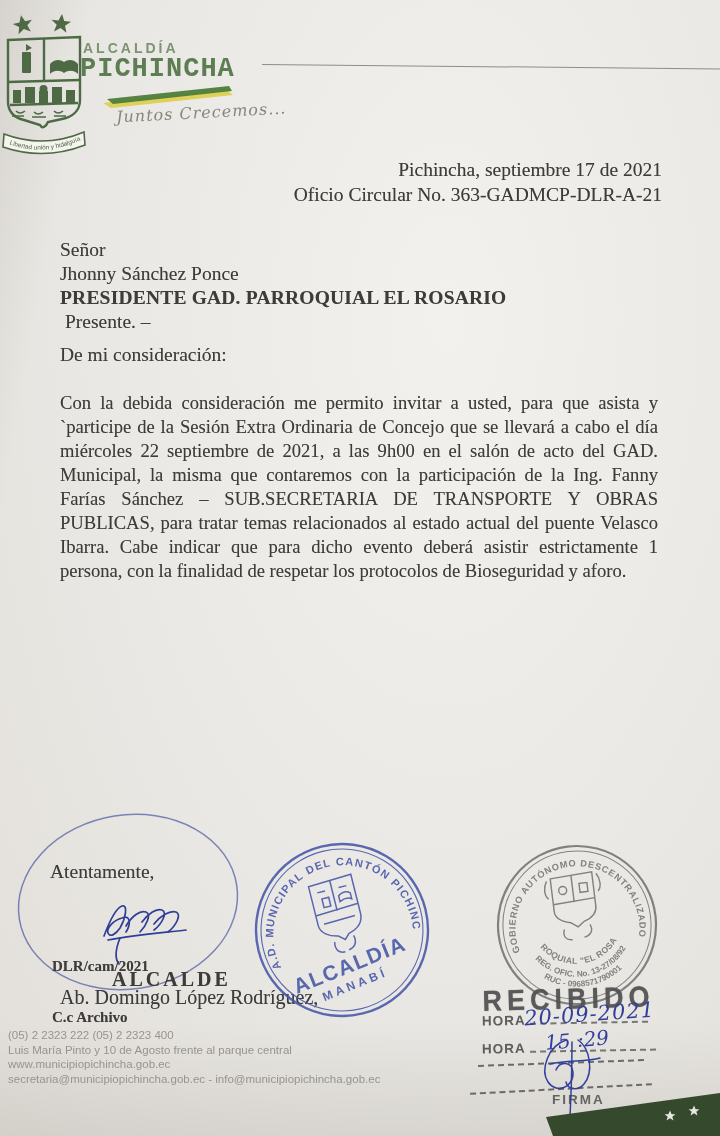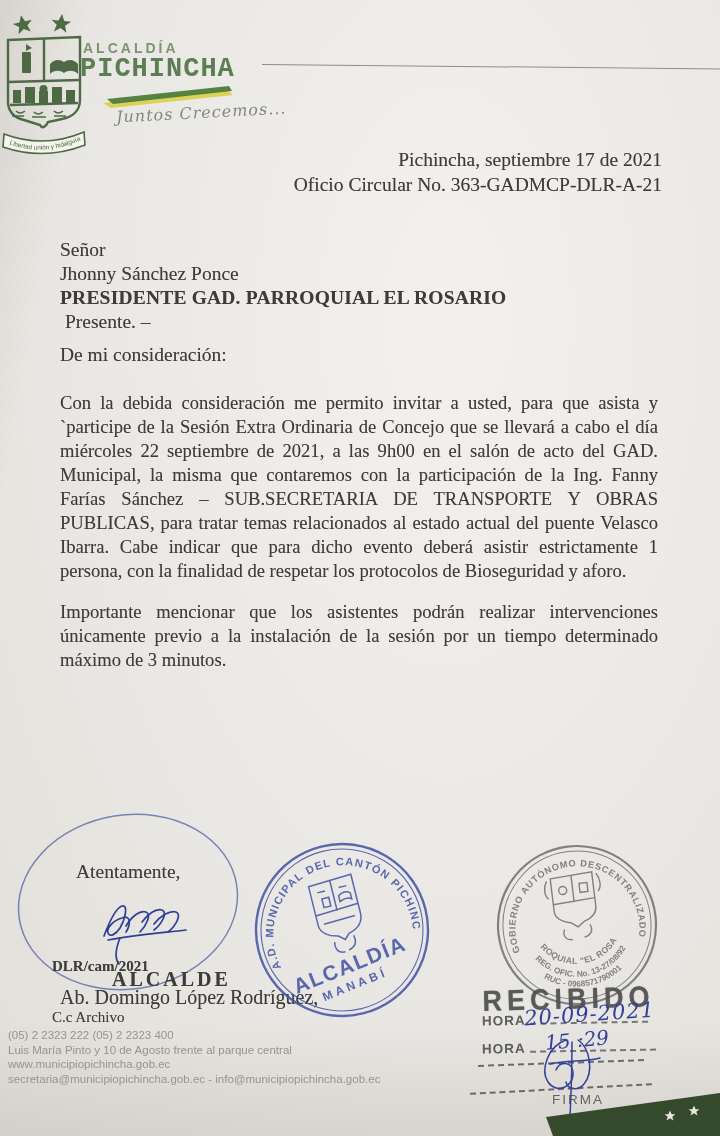--- a/index.html
+++ b/index.html
@@ -21,51 +21,51 @@
   .brand-top { left:83px; top:40px; font-family:"Liberation Sans",sans-serif;
     font-size:14px; letter-spacing:3px; color:#7d9471; font-weight:600; }
   .brand-name { left:80px; top:54px; font-family:Liberation Mono, monospace;
     font-size:27px; font-weight:bold; letter-spacing:1px; color:#5d7d53; }
   .header-rule { left:262px; top:64px; width:458px; border-top:1.6px solid #8d8d89;
     transform:rotate(0.55deg); transform-origin:left center; }
   .slogan { left:116px; top:103px; font-family:"DejaVu Serif",serif; font-style:italic;
     font-size:16px; color:#84887a; transform:rotate(-3deg); letter-spacing:1px; }
 
   
-  .head-block { left:268px; top:147px; width:394px; text-align:right;
+  .head-block { left:268px; top:157px; width:394px; text-align:right;
     font-size:19.5px; line-height:25px; color:#3d3c3a;
     text-shadow:0 0 .5px rgba(70,70,70,.45); }
 
   
   .letter { color:#3d3c3a; text-shadow:0 0 .5px rgba(70,70,70,.4); }
   .recipient { left:60px; top:238px; font-size:19.5px; line-height:24px; }
   .recipient .bold { font-weight:bold; letter-spacing:.2px; }
   .greeting { left:60px; top:344px; font-size:19.5px; }
   .body-text { left:60px; top:391px; width:598px; font-size:18.6px; line-height:24px;
     text-align:justify; }
   .body-text p { margin-bottom:17px; }
 
   
-  .farewell { left:76px; top:861px; font-size:19.5px; }
+  .farewell { left:50px; top:861px; font-size:19.5px; }
   .signer-name { left:60px; top:946px; font-size:20px;margin-top:40px; }
   .signer-role { left:112px; top:968px; font-size:20px; font-weight:bold; letter-spacing:3px; }
   .doc-ref { left:52px; top:958px; font-size:15px; font-weight:bold; }
-  .cc-line  { left:52px; top:1009px; font-size:15px; font-weight:normal; }
+  .cc-line  { left:52px; top:1009px; font-size:15px; font-weight:bold; }
 
   
   .stamp-ink { color:#4f4f4f; font-family:"Liberation Sans",sans-serif; }
   .recibido-title { left:482px; top:985px; font-size:27px; font-weight:bold;
     letter-spacing:5px; transform:rotate(-1.5deg) scaleY(1.08); transform-origin:left top;
     text-shadow:0 0 1px rgba(80,80,80,.7); opacity:.92; }
   .rec-row { font-size:13.5px; font-weight:bold; letter-spacing:1px; opacity:.9; }
   .rec-dash { border-bottom:2.2px dashed #565656; opacity:.85; }
   .pen { font-family:"DejaVu Serif",serif; font-style:italic; color:#32409b; }
   .fecha-val { left:524px; top:1002px; font-size:21px; transform:rotate(-4deg); letter-spacing:1px; }
   .hora-val  { left:545px; top:1028px; font-size:20px; transform:rotate(-5deg); }
-  .firma-label { left:552px; top:1092px; font-size:13.5px; font-weight:normal;
+  .firma-label { left:552px; top:1092px; font-size:13.5px; font-weight:bold;
     letter-spacing:2px; opacity:.85; }
 
   
   .footer { left:8px; top:1028px; font-family:"Liberation Sans",sans-serif;
     font-size:11.5px; line-height:14.5px; color:#97948e; }
 
   svg { overflow:visible; }
 </style>
 </head>
 <body>
@@ -127,21 +127,20 @@
     <div>Señor</div>
     <div>Jhonny Sánchez Ponce</div>
     <div class="bold">PRESIDENTE GAD. PARROQUIAL EL ROSARIO</div>
     <div style="padding-left:5px">Presente. –</div>
   </div>
 
   <div class="abs letter greeting">De mi consideración:</div>
 
   <div class="abs letter body-text">
     <p>Con la debida consideración me permito invitar a usted, para que asista y `participe de la Sesión Extra Ordinaria de Concejo que se llevará a cabo el día miércoles 22 septiembre de 2021, a las 9h00 en el salón de acto del GAD. Municipal, la misma que contaremos con la participación de la Ing. Fanny Farías Sánchez – SUB.SECRETARIA DE TRANSPORTE Y OBRAS PUBLICAS, para tratar temas relacionados al estado actual del puente Velasco Ibarra. Cabe indicar que para dicho evento deberá asistir estrictamente 1 persona, con la finalidad de respetar los protocolos de Bioseguridad y aforo.</p>
-    <p>Importante mencionar que los asistentes podrán realizar intervenciones únicamente previo a la instalación de la sesión por un tiempo determinado máximo de 3 minutos.</p>
   </div>
 
   <div class="abs letter farewell">Atentamente,</div>
 
   <svg class="abs" style="left:12px; top:806px; width:250px; height:200px;" viewBox="0 0 250 200">
     <ellipse cx="116" cy="96" rx="110" ry="87" transform="rotate(-9 116 96)" fill="none" stroke="#2f3f96" stroke-opacity=".6" stroke-width="1.5"></ellipse>
   </svg>
 
   <svg class="abs" style="left:96px; top:888px; width:100px; height:78px;" viewBox="0 0 100 78">
     <g fill="none" stroke="#2e3e99" stroke-width="1.7" stroke-linecap="round">

